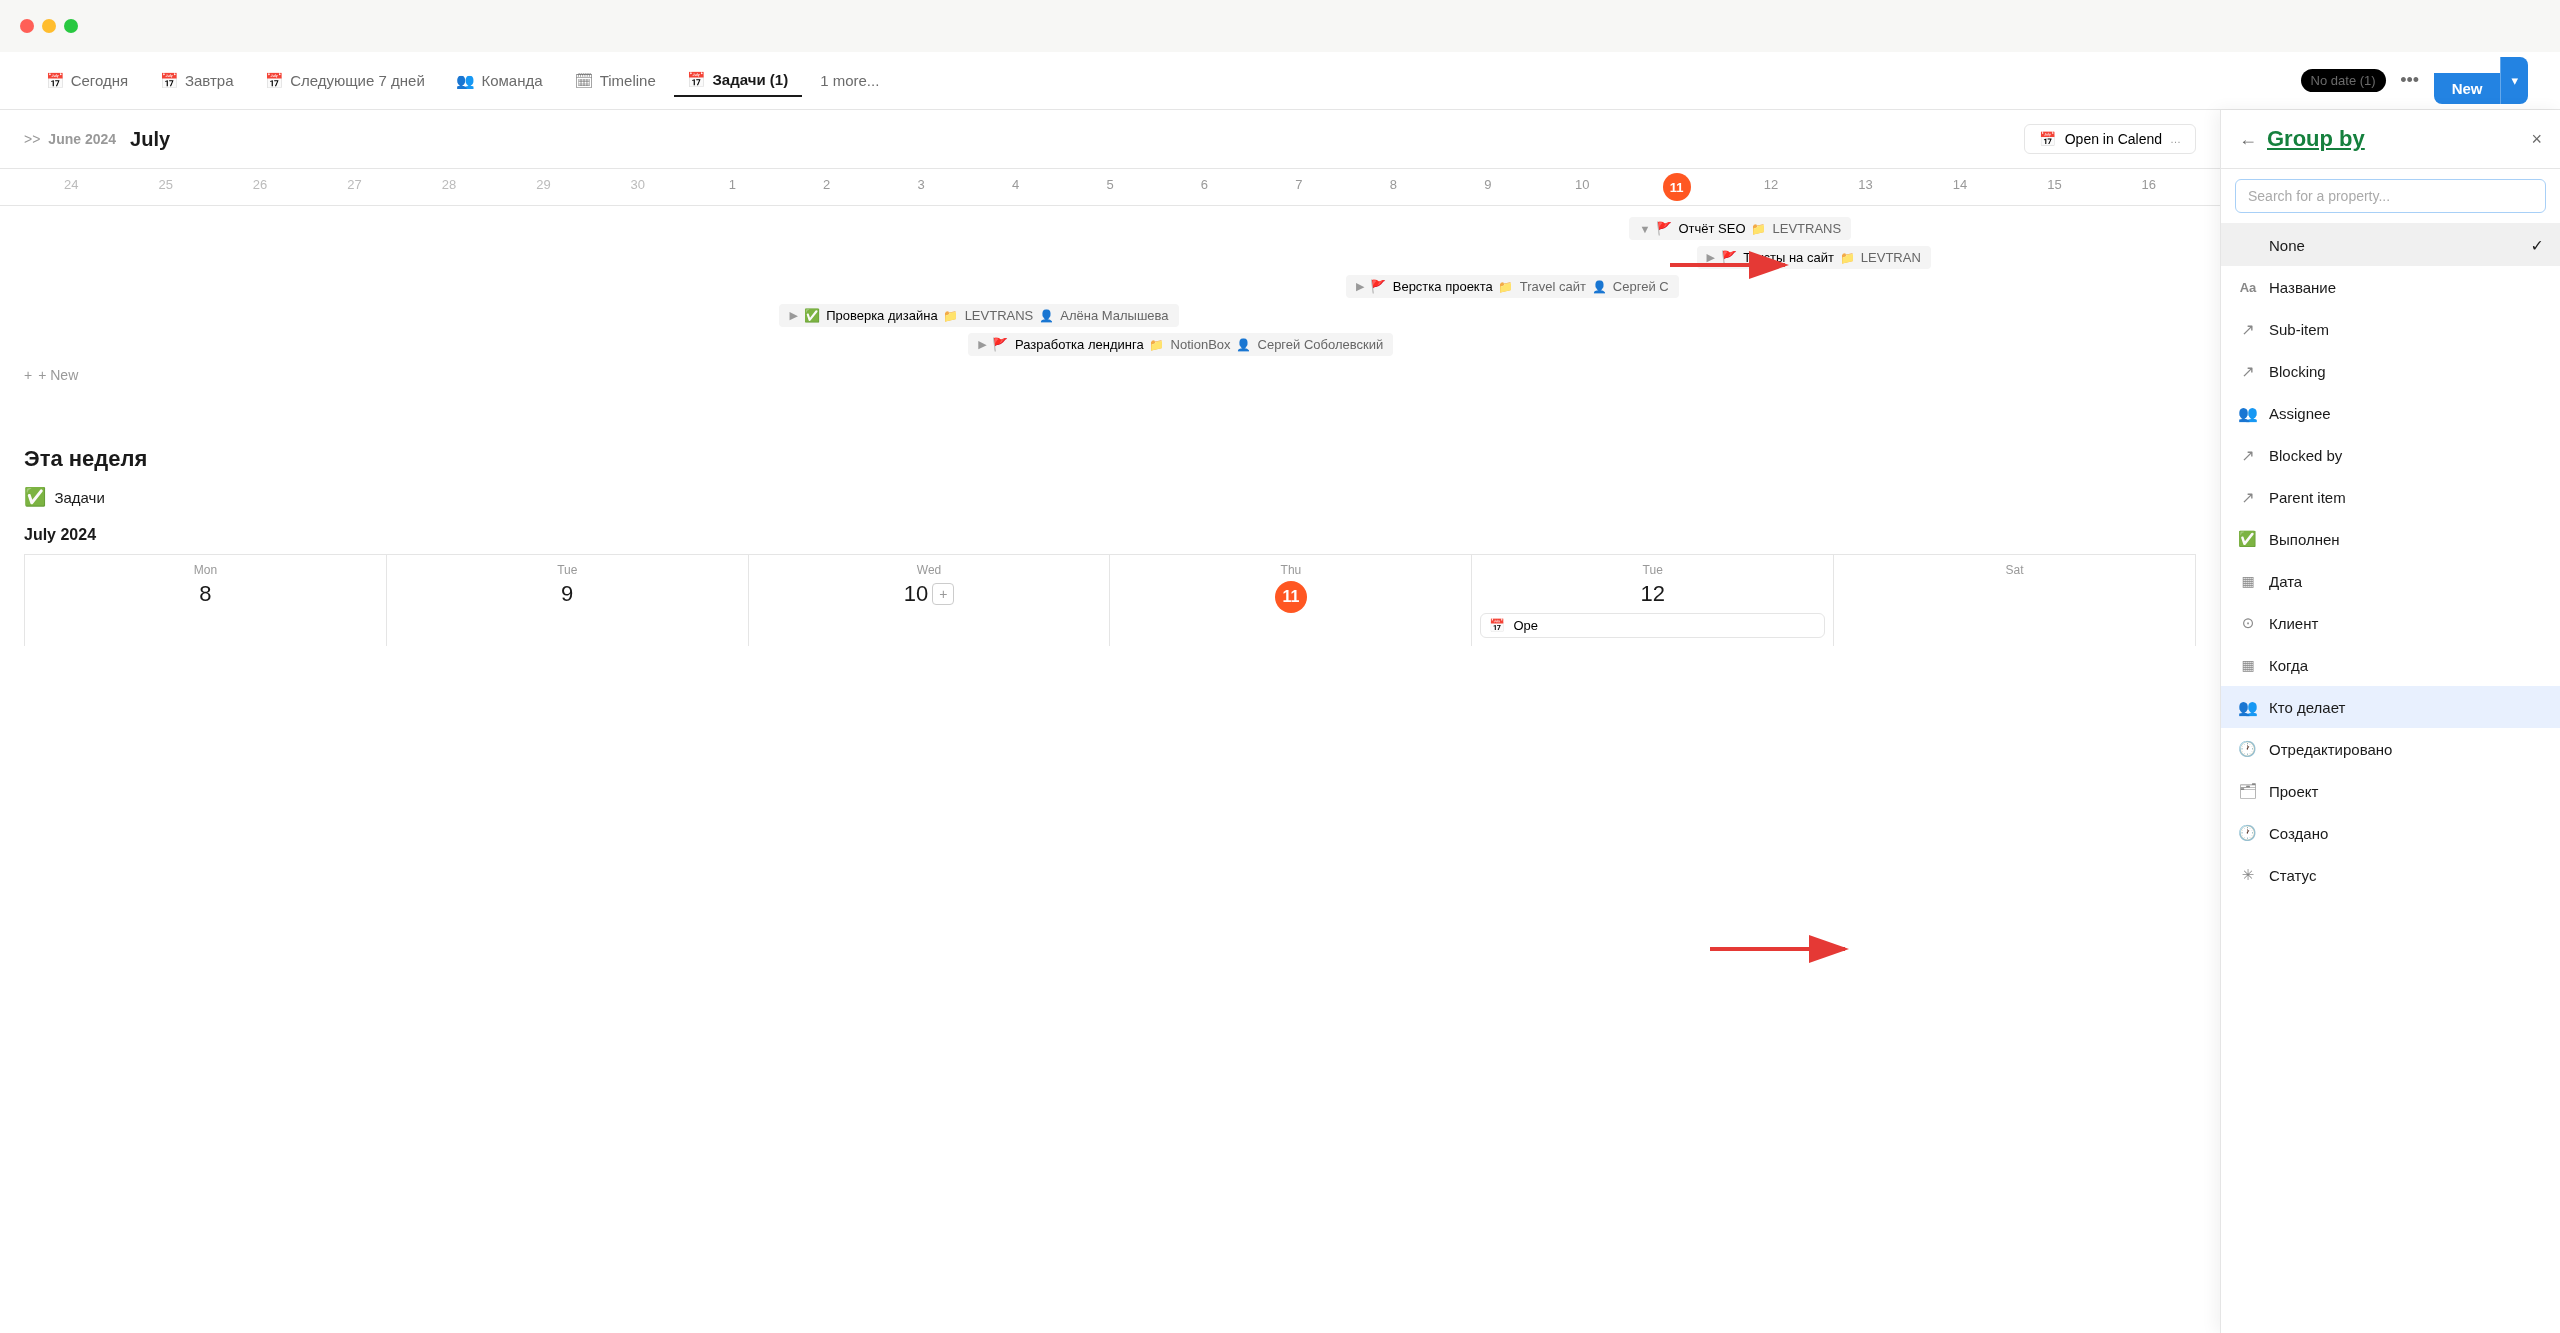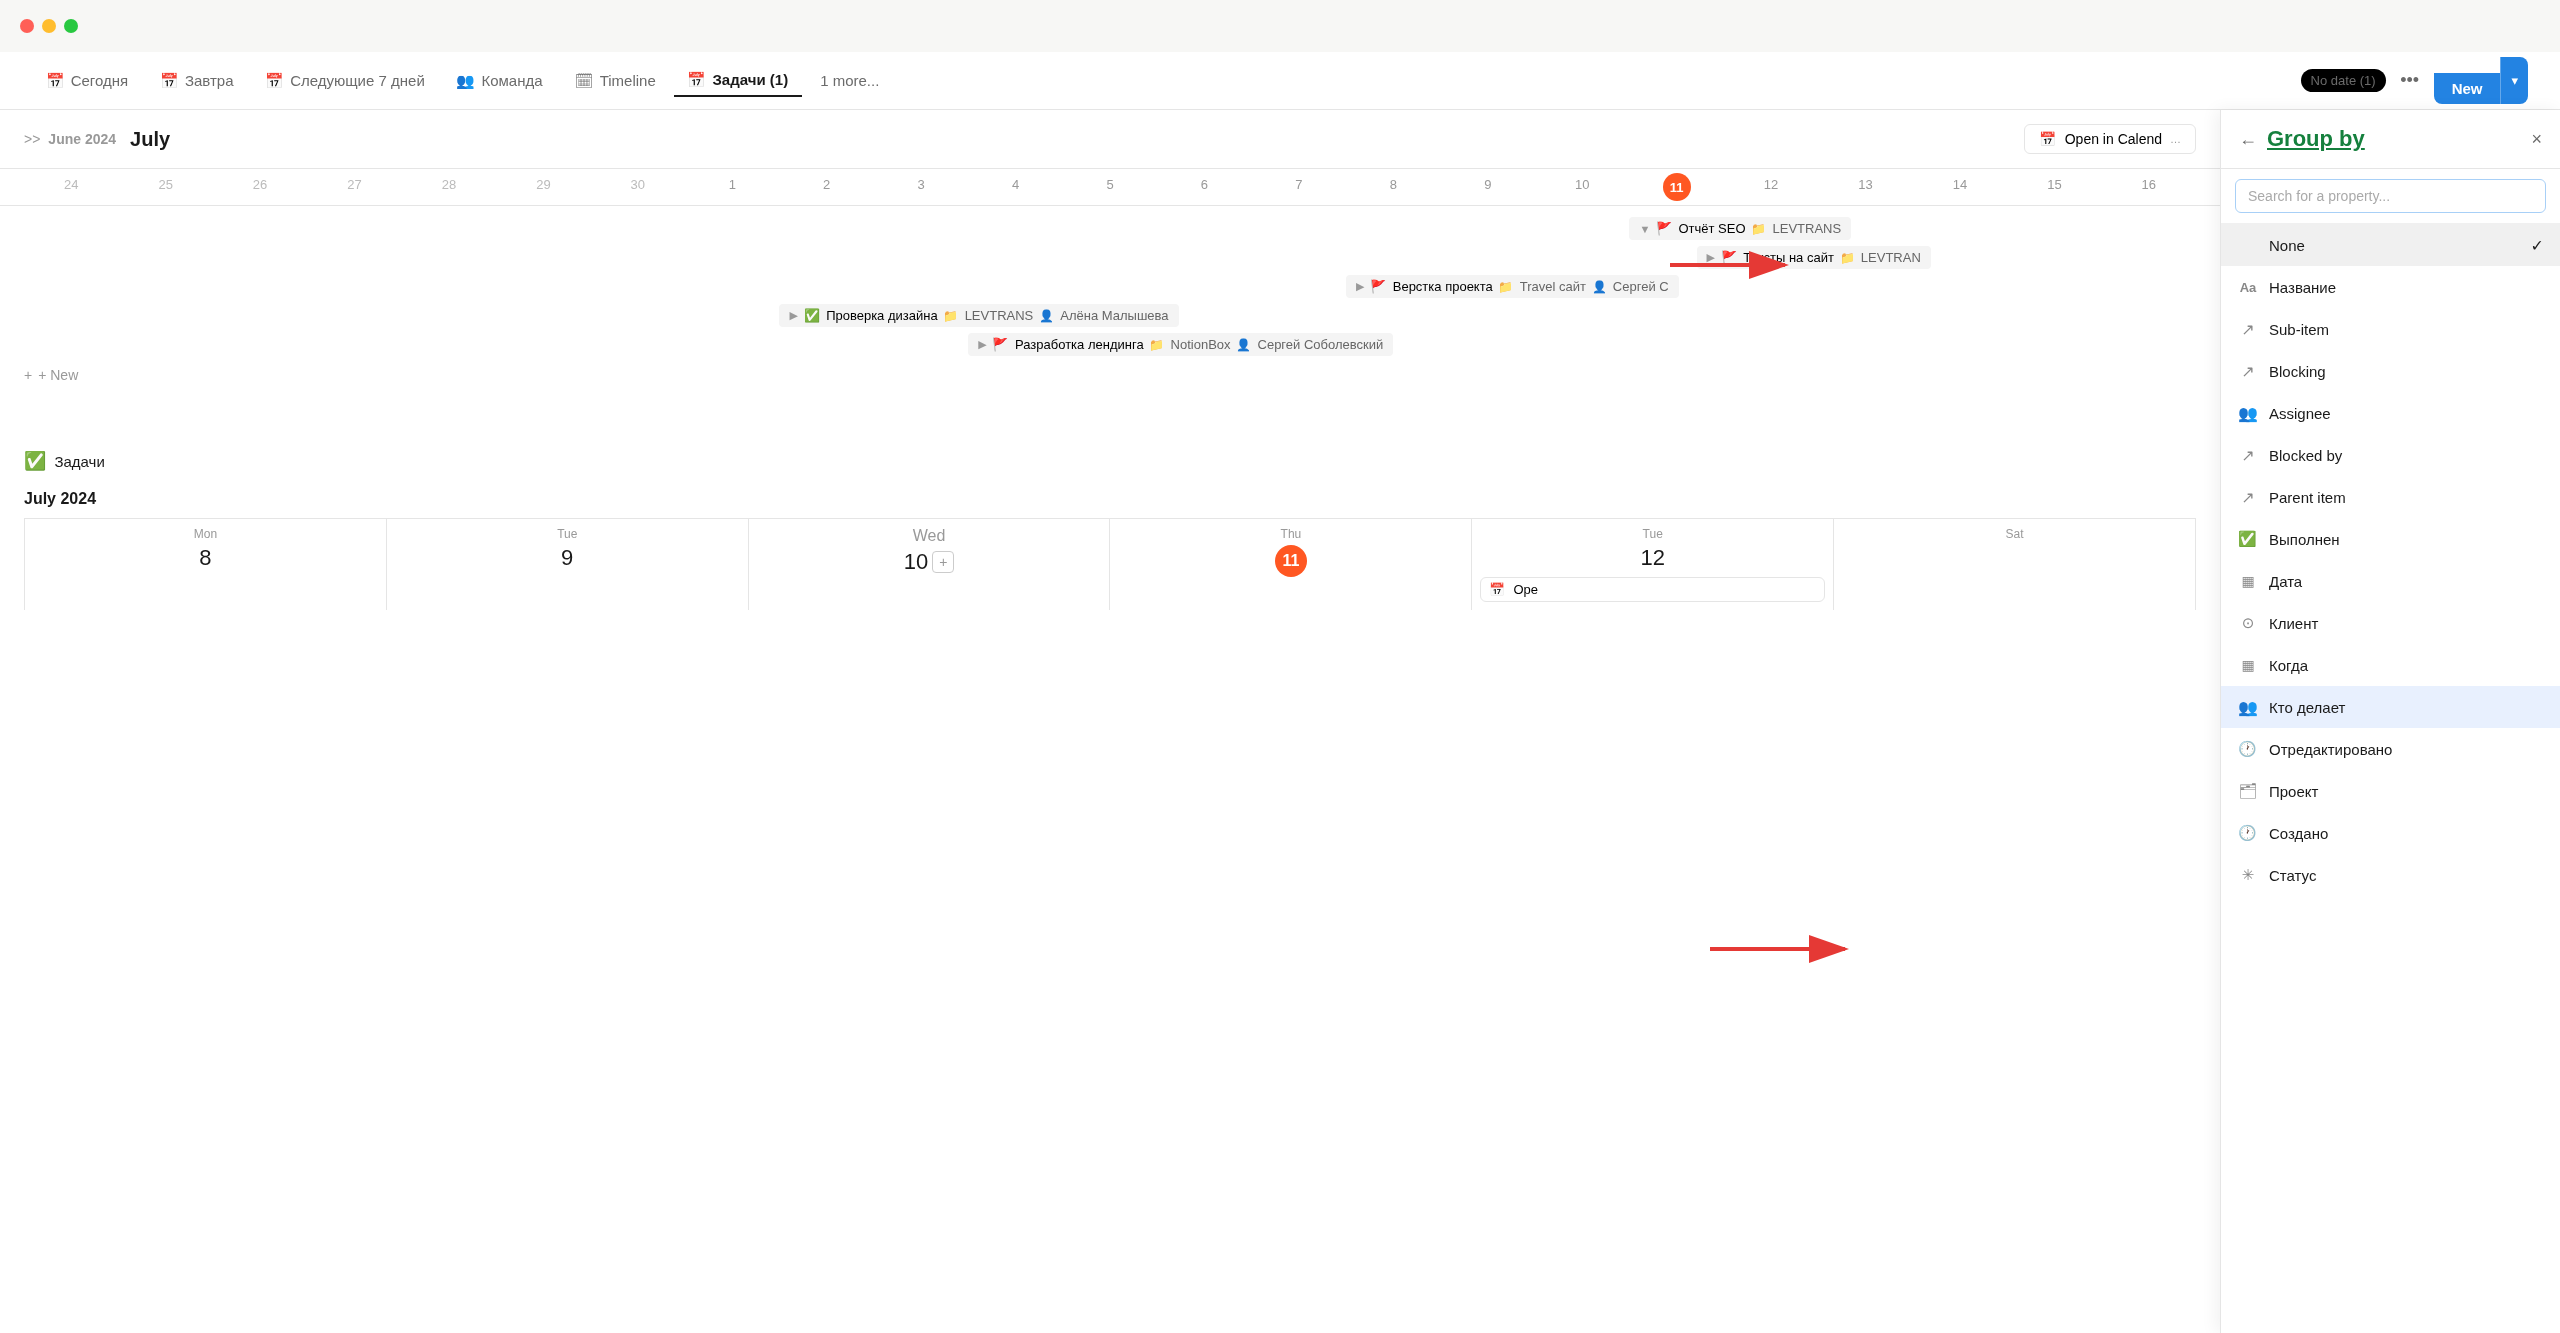--- a/index.html
+++ b/index.html
@@ -369,20 +369,21 @@
         <defs>
           <marker id="arrowhead1" markerWidth="10" markerHeight="7" refX="9" refY="3.5" orient="auto">
             <polygon points="0 0, 10 3.5, 0 7" fill="#e53935"></polygon>
           </marker>
         </defs>
         <line x1="10" y1="20" x2="125" y2="20" stroke="#e53935" stroke-width="4" marker-end="url(#arrowhead1)"></line>
       </svg>
     </div>
 
     <div style="padding:20px 24px 0;">
+      <div style="font-size:22px;font-weight:700;color:#1a1a1a;margin-bottom:10px;">Эта неделя</div>
       <div style="display:flex;align-items:center;gap:8px;font-size:15px;color:#1a1a1a;padding:4px 0;">
         <span style="color:#1a9060;font-size:18px;">✅</span>
         <span>Задачи</span>
       </div>
     </div>
 
     <div style="padding:14px 24px 0;">
       <div style="font-size:16px;font-weight:600;color:#1a1a1a;margin-bottom:10px;">July 2024</div>
       <div style="display:flex;border-top:1px solid #e5e5e5;border-left:1px solid #e5e5e5;">
 
@@ -390,21 +391,21 @@
           <div style="font-size:12px;color:#999;text-align:center;margin-bottom:4px;">Mon</div>
           <div style="text-align:center;font-size:22px;font-weight:300;color:#1a1a1a;">8</div>
         </div>
 
         <div style="flex:1;border-right:1px solid #e5e5e5;padding:8px;">
           <div style="font-size:12px;color:#999;text-align:center;margin-bottom:4px;">Tue</div>
           <div style="text-align:center;font-size:22px;font-weight:300;color:#1a1a1a;">9</div>
         </div>
 
         <div style="flex:1;border-right:1px solid #e5e5e5;padding:8px;">
-          <div style="font-size:16px;color:#999;text-align:center;margin-bottom:4px;">Wed</div>
+          <div style="font-size:12px;color:#999;text-align:center;margin-bottom:4px;">Wed</div>
           <div style="text-align:center;font-size:22px;font-weight:300;color:#1a1a1a;display:flex;align-items:center;justify-content:center;gap:4px;">
             <span>10</span>
             <span style="width:22px;height:22px;border:1px solid #ccc;border-radius:4px;display:flex;align-items:center;justify-content:center;font-size:14px;color:#999;cursor:pointer;">+</span>
           </div>
         </div>
 
         <div style="flex:1;border-right:1px solid #e5e5e5;padding:8px;">
           <div style="font-size:12px;color:#999;text-align:center;margin-bottom:4px;">Thu</div>
           <div style="text-align:center;">
             <div style="width:32px;height:32px;background:#ff5722;border-radius:50%;display:flex;align-items:center;justify-content:center;color:#fff;font-weight:700;font-size:16px;margin:0 auto;">11</div>

